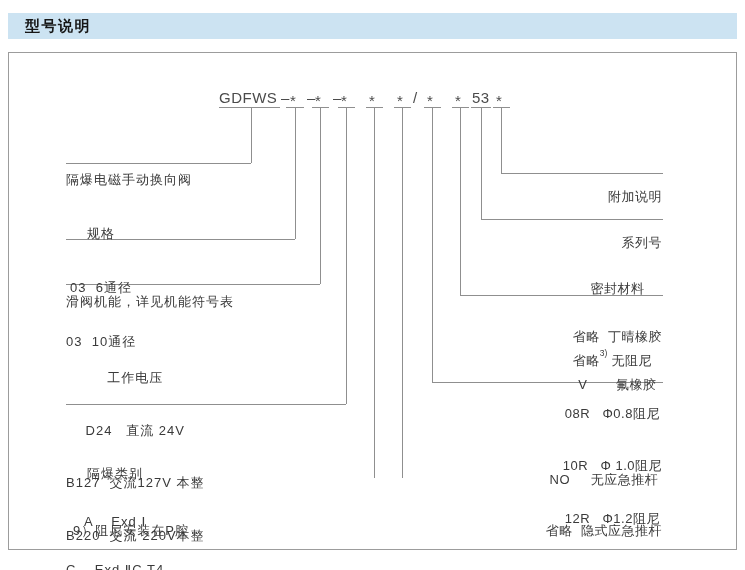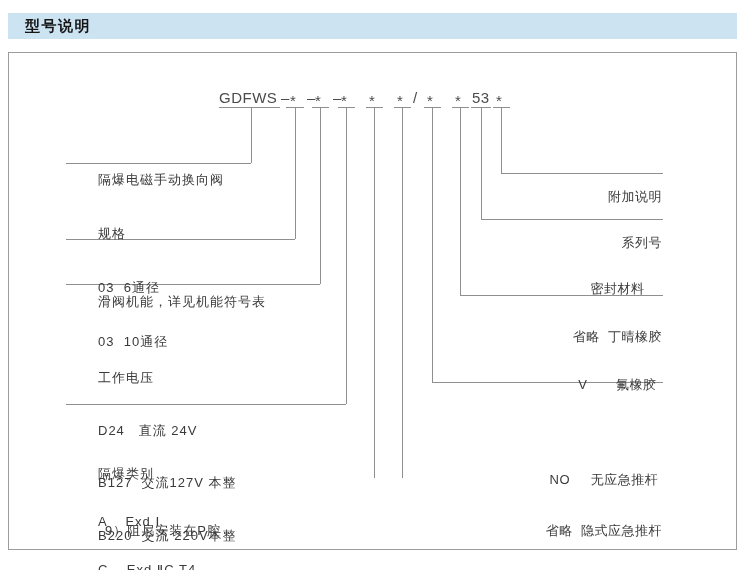--- a/index.html
+++ b/index.html
@@ -31,21 +31,21 @@
     position:absolute; top:0; font-size:15px; color:#4b4b4b;
     letter-spacing:0.5px; white-space:pre;
   }
   .code-part.star { top:3px; font-size:15px; }
   .code-part.dash { top:0px; }
 
   .lbl {
     position:absolute; font-size:13px; color:#3a3a3a;
     white-space:pre; line-height:16px;
   }
-  .left-lbl { letter-spacing:1px; text-align:left;margin-left:32px; }
+  .left-lbl { letter-spacing:1px; text-align:center; }
   .right-lbl { letter-spacing:0.5px; text-align:center; }
   .lh16 { line-height:16px; }
   .lh17 { line-height:17px; }
   .lh175 { line-height:17.5px; }
   .lh18 { line-height:18px; }
   .lbl sup { font-size:8.5px; position:relative; top:-4px; letter-spacing:0; }
 </style>
 </head>
 <body>
 
@@ -147,20 +147,26 @@
     <div class="lbl right-lbl lh16" style="right:74px; top:196px">
       <div class="line">密封材料</div>
       <div class="line">省略  丁晴橡胶</div>
       <div class="line">V       氟橡胶</div>
     </div>
 
     <div class="lbl right-lbl" style="right:74px; top:150px">
       <div class="line">系列号</div>
     </div>
 
+    <div class="lbl right-lbl lh175" style="right:74px; top:261px">
+      <div class="line"><span>省略</span><sup>3)</sup><span> 无阻尼</span></div>
+      <div class="line">08R   Φ0.8阻尼</div>
+      <div class="line">10R   Φ 1.0阻尼</div>
+      <div class="line">12R   Φ1.2阻尼</div>
+    </div>
 
     <div class="lbl right-lbl lh17" style="right:74px; top:384px">
       <div class="line">NO     无应急推杆</div>
       <div class="line">省略  隐式应急推杆</div>
     </div>
 
   </div>
 </div>
 
 </body></html>

